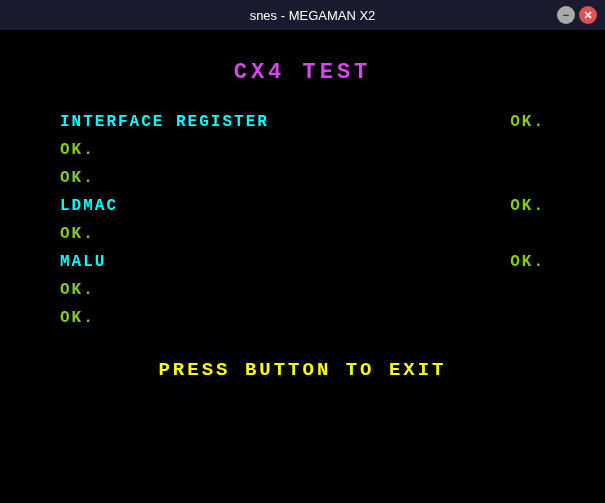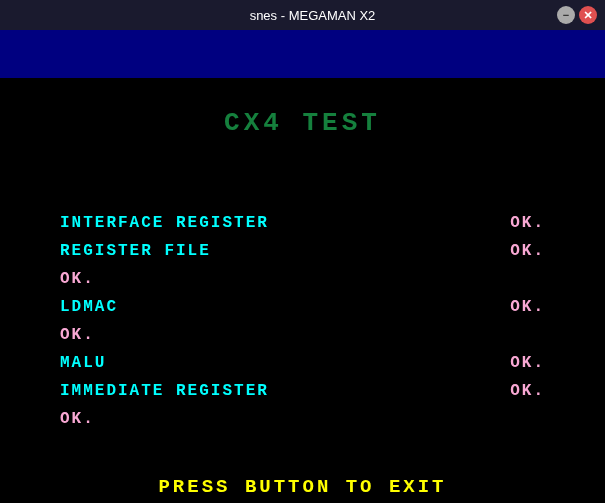--- a/index.html
+++ b/index.html
@@ -1,19 +1,18 @@
 <!DOCTYPE html>
 <html><head>
   <meta charset="utf-8">
   <style>
     * {
       margin: 0;
       padding: 0;
       box-sizing: border-box;
-      gap: 48px;
     }
 
     body {
       width: 605px;
       height: 503px;
       background: #2b2b2b;
       display: flex;
       flex-direction: column;
       align-items: center;
       justify-content: center;
@@ -82,23 +81,23 @@
     .main-content {
       flex: 1;
       background: #000000;
       display: flex;
       flex-direction: column;
       align-items: center;
       padding: 30px 60px 30px 60px;
     }
 
     .screen-title {
-      color: #15803d;
+      color: #d946ef;
       font-family: 'Courier New', monospace;
-      font-size: 26px;
+      font-size: 22px;
       font-weight: bold;
       letter-spacing: 4px;
       margin-bottom: 28px;
       text-transform: uppercase;
     }
 
     .test-rows {
       width: 100%;
       display: flex;
       flex-direction: column;
@@ -114,34 +113,35 @@
     .test-label {
       color: #00ffff;
       font-family: 'Courier New', monospace;
       font-size: 16px;
       font-weight: bold;
       letter-spacing: 2px;
       text-transform: uppercase;
     }
 
     .test-status {
-      color: #f9a8d4;
+      color: #84cc16;
       font-family: 'Courier New', monospace;
       font-size: 16px;
       font-weight: bold;
       letter-spacing: 2px;
     }
 
     .press-button {
       color: #ffff00;
       font-family: 'Courier New', monospace;
       font-size: 19px;
       font-weight: bold;
       letter-spacing: 3px;
       text-transform: uppercase;
+      margin-top: 32px;
     }
   </style>
 </head>
 <body>
 
 <div class="window">
   <div class="title-bar">
     <div class="title-bar-spacer"></div>
     <span class="title-text">snes - MEGAMAN X2</span>
     <div class="title-controls">
@@ -152,39 +152,37 @@
 
   <div class="main-content">
     <div class="screen-title">Cx4 TEST</div>
 
     <div class="test-rows" id="test-rows-container">
     <div class="test-row">
           <span class="test-label">INTERFACE REGISTER</span>
           <span class="test-status">OK.</span>
         </div>
         <div class="test-row">
-          <span class="test-label">REGISTER FILE</span>
           <span class="test-status">OK.</span>
         </div>
         <div class="test-row">
           <span class="test-status">OK.</span>
         </div>
         <div class="test-row">
           <span class="test-label">LDMAC</span>
           <span class="test-status">OK.</span>
         </div>
         <div class="test-row">
           <span class="test-status">OK.</span>
         </div>
         <div class="test-row">
           <span class="test-label">MALU</span>
           <span class="test-status">OK.</span>
         </div>
         <div class="test-row">
-          <span class="test-label">IMMEDIATE REGISTER</span>
           <span class="test-status">OK.</span>
         </div>
         <div class="test-row">
           <span class="test-status">OK.</span>
         </div>
       </div>
 
     <div class="press-button">PRESS BUTTON TO EXIT</div>
   </div>
 </div>

